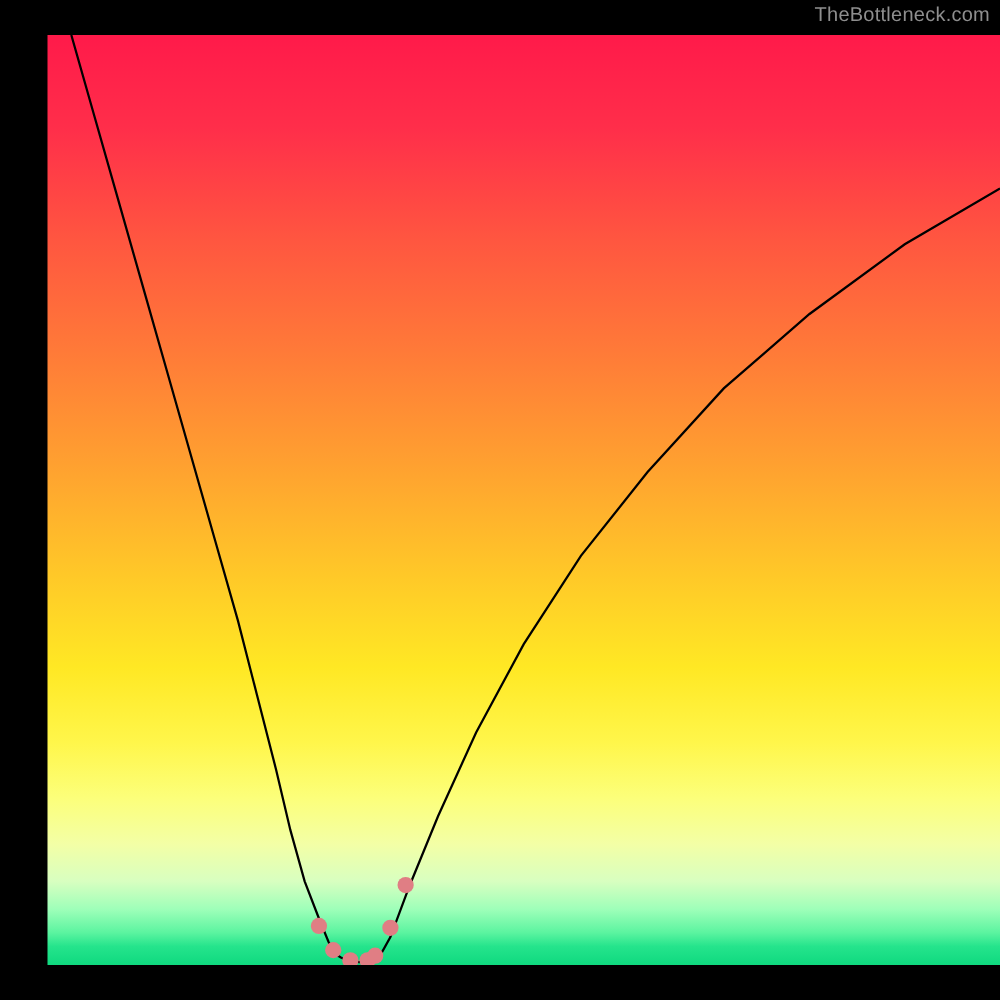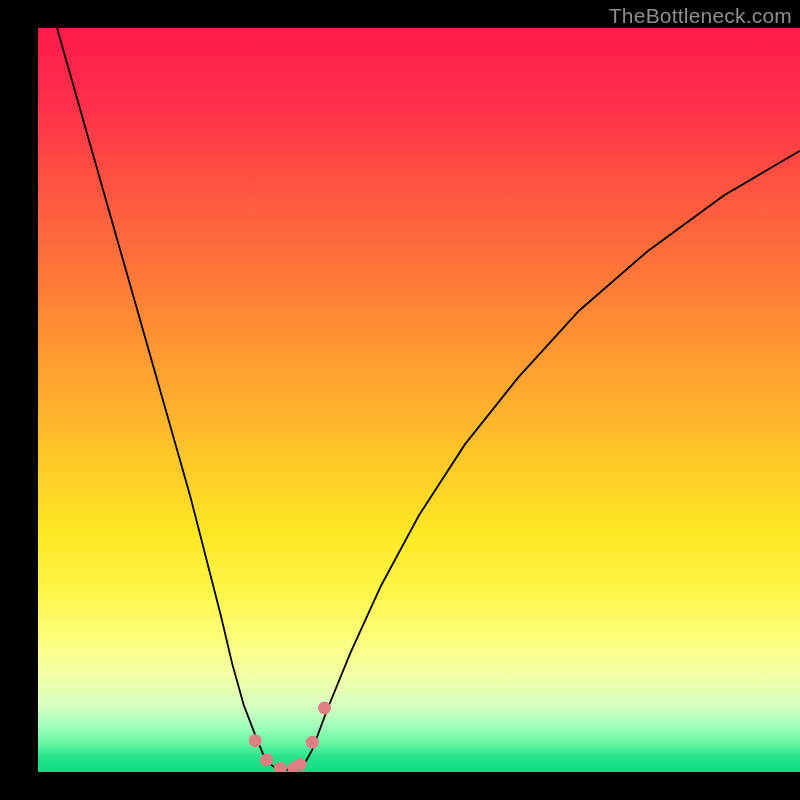--- a/index.html
+++ b/index.html
@@ -8,21 +8,21 @@
     position: relative;
     width: 800px;
     height: 800px;
     background: #000;
   }
   .attribution {
     position: absolute;
     top: 4px;
     right: 8px;
     font-family: Arial, Helvetica, sans-serif;
-    font-size: 21px;
+    font-size: 16px;
     color: #8e8e8e;
     letter-spacing: 0.2px;
     z-index: 10;
   }
   .plot {
     position: absolute;
     left: 38px;
     top: 28px;
     width: 762px;
     height: 744px;

